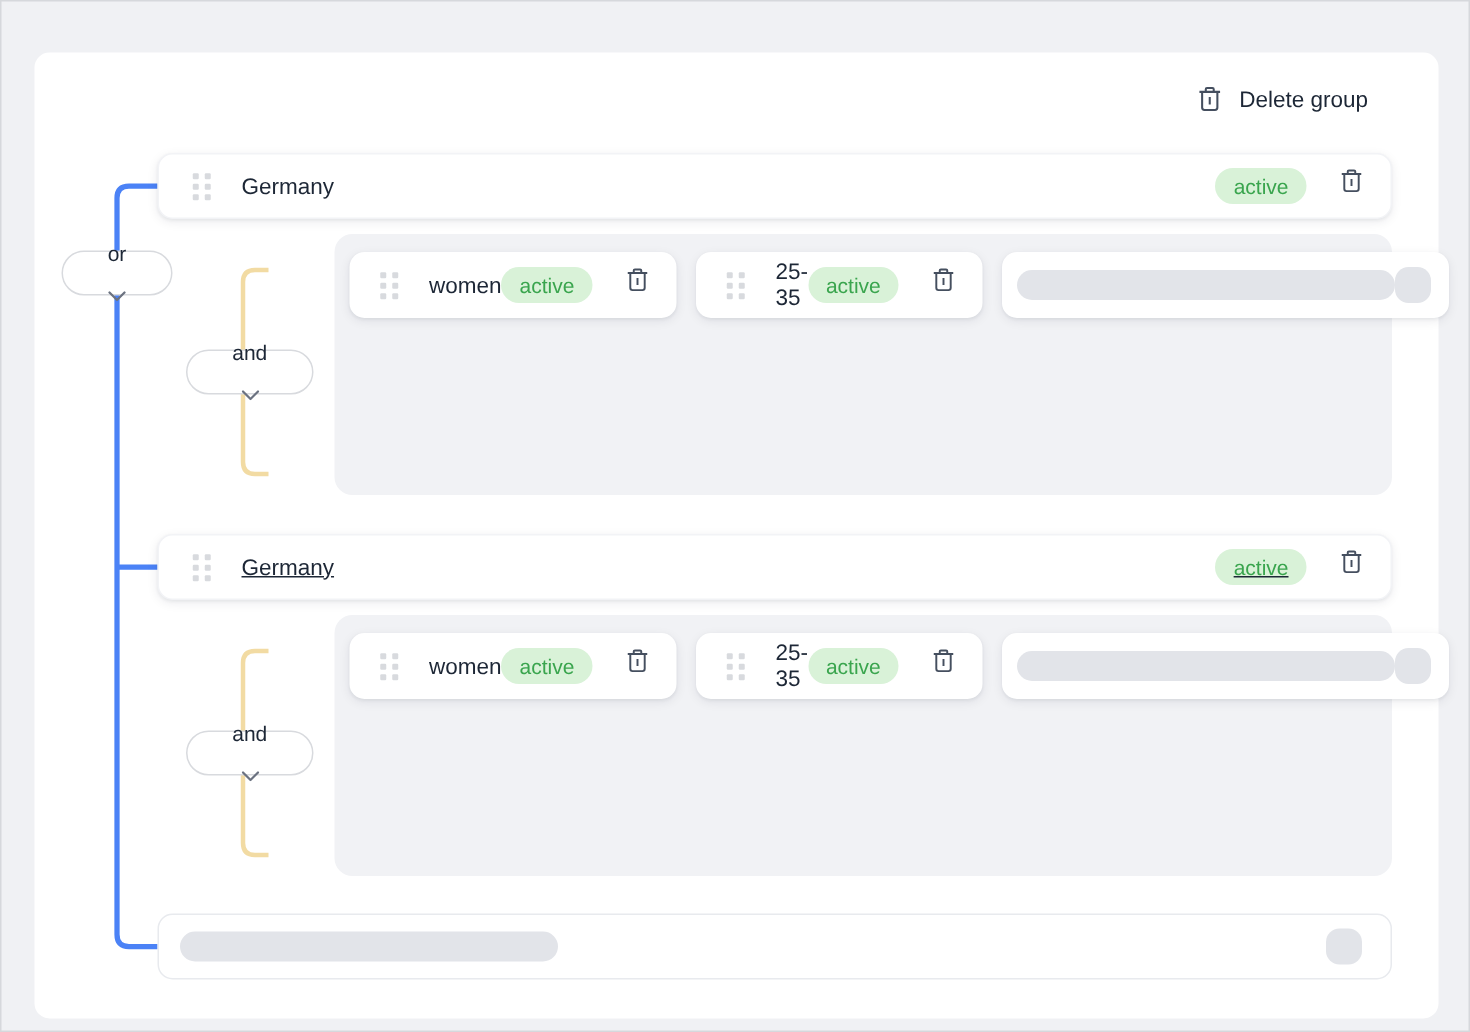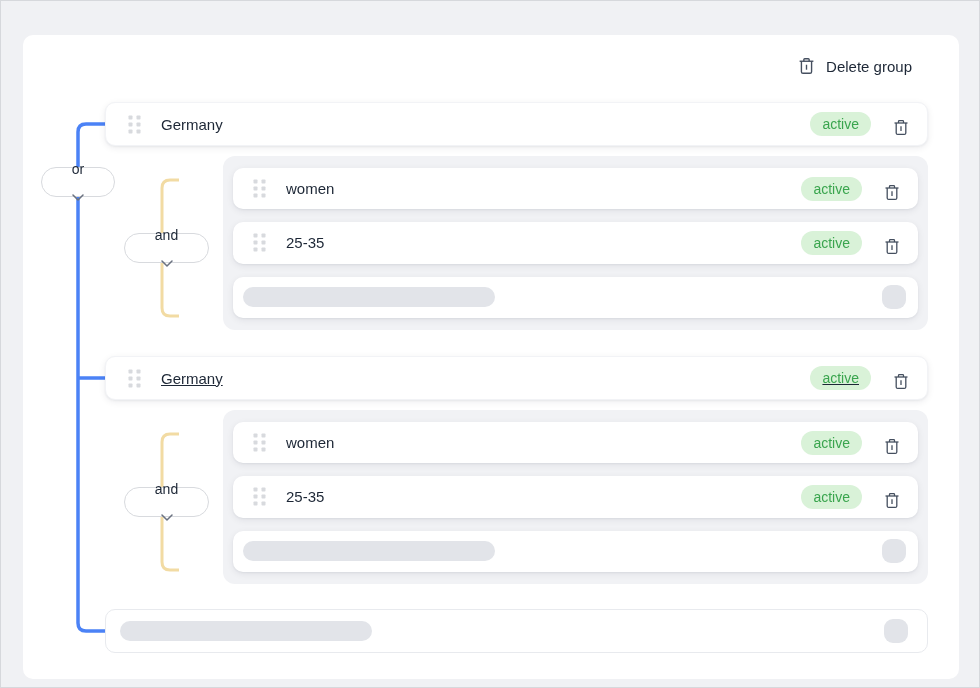--- a/index.html
+++ b/index.html
@@ -48,30 +48,30 @@
   .row.top-level { position:absolute; left:82px; right:31px; }
   .row-poland  { top:67px; }
   .row-germany { top:321px;text-decoration:underline; }
   .row-skel-bottom {
     top:574px; box-shadow:none; border:1px solid #e8eaee;
     padding:0 19px 0 14px;
   }
   .group-wrapper {
     position:absolute; left:200px; right:31px; height:174px;
     background:#f1f2f5; border-radius:12px;
-    padding:12px 10px; display:flex; flex-direction:column; gap:13px;
+    padding:12px 10px; display:flex; gap:13px;
     z-index:2;
   }
   .wrapper-1 { top:121px; }
   .wrapper-2 { top:375px; }
   .group-wrapper .row { padding:0 18px 0 20px; border:none; }
   .group-wrapper .row.skel { padding:0 12px 0 10px; }
 
   .row-label { font-size:15px; color:#1d2736; margin-left:20px; }
-  .right-cluster { margin-left:auto; display:flex; align-items:flex-end; gap:22px; }
+  .right-cluster { margin-left:auto; display:flex; align-items:flex-start; gap:22px; }
   .badge {
     background:#d9f2d8; color:#3aa54e;
     font-size:14px; line-height:24px; height:24px;
     padding:0 12px; border-radius:12px; cursor:pointer;
   }
   .icon-btn { display:flex; align-items:center; cursor:pointer; }
   .drag-handle { display:flex; cursor:grab; }
 
   .skel-pill {
     width:252px; height:20px; border-radius:10px; background:#e2e4e9;

